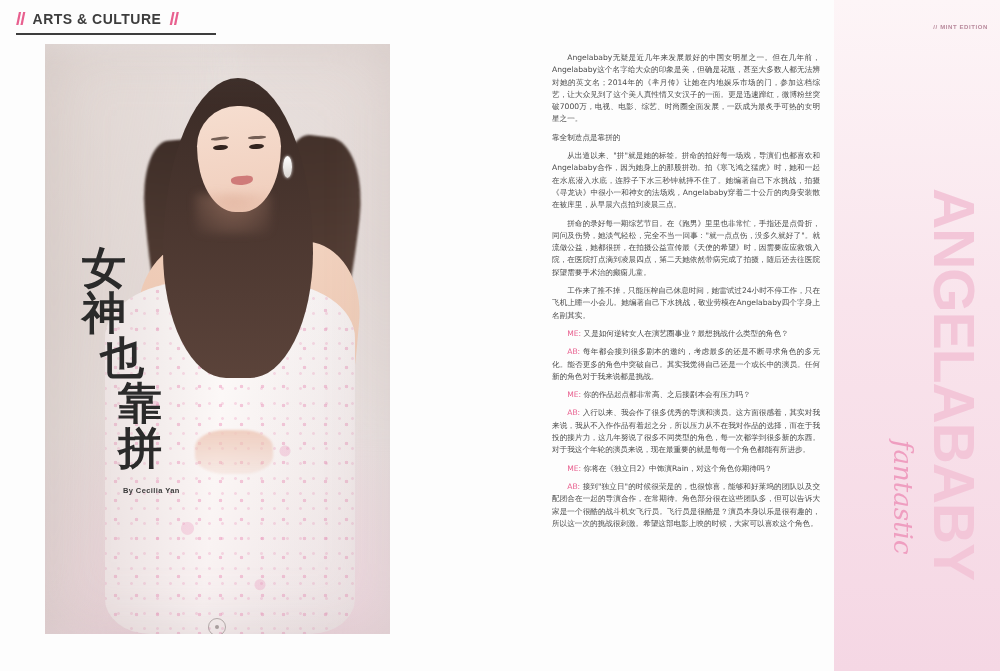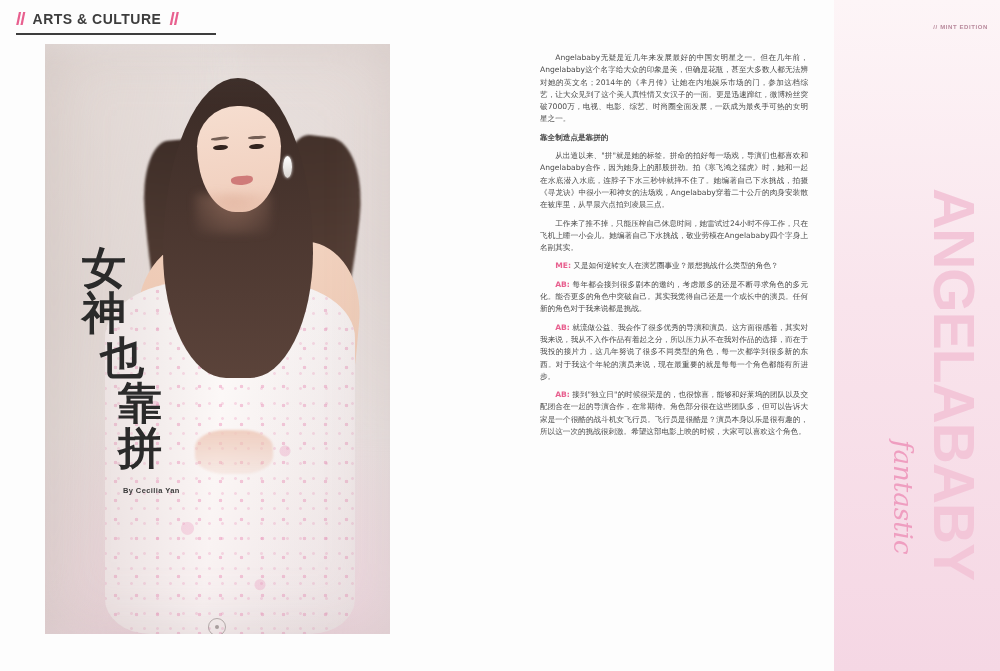--- a/index.html
+++ b/index.html
@@ -266,53 +266,53 @@
     top: 486px;
     font-size: 7.5px;
     font-weight: bold;
     color: #3a3a3a;
     letter-spacing: .4px;
   }
 
   
   .body-col {
     position: absolute;
-    left: 540px;
+    left: 552px;
     top: 52px;
     width: 268px;
   }
   .body-col p {
     margin: 0 0 6px 0;
     font-family: "DejaVu Sans", sans-serif;
     font-size: 7.6px;
     line-height: 1.62;
     color: #4a4a4a;
     text-align: justify;
     text-indent: 2em;
   }
   .body-col p.noindent { text-indent: 0; }
   .subhead {
     margin: 8px 0 5px 0;
     font-family: "DejaVu Sans", sans-serif;
     font-size: 7.8px;
-    font-weight: bold;
+    font-weight: normal;
     color: #e8608f;
     text-indent: 0;
   }
   .qa {
     margin: 0 0 5px 0;
     font-family: "DejaVu Sans", sans-serif;
     font-size: 7.6px;
     line-height: 1.6;
     color: #e8608f;
     text-align: justify;
     text-indent: 0;
   }
   .qa .tag {
-    font-weight: bold;
+    font-weight: normal;
     color: #e8608f;
   }
 
   
   .right-panel {
     position: absolute;
     right: 0;
     top: 0;
     width: 166px;
     height: 671px;
@@ -401,25 +401,28 @@
     <span class="ch indent2">拼</span>
   </div>
   <div class="byline">By Cecilia Yan</div>
 
   <div class="body-col">
     <p>Angelababy无疑是近几年来发展最好的中国女明星之一。但在几年前，Angelababy这个名字给大众的印象是美，但确是花瓶，甚至大多数人都无法辨对她的英文名；2014年的《芈月传》让她在内地娱乐市场的门，参加这档综艺，让大众见到了这个美人真性情又女汉子的一面。更是迅速蹿红，微博粉丝突破7000万，电视、电影、综艺、时尚圈全面发展，一跃成为最炙手可热的女明星之一。</p>
 
     <p class="subhead noindent">靠全制造点是靠拼的</p>
 
     <p>从出道以来、"拼"就是她的标签。拼命的拍好每一场戏，导演们也都喜欢和Angelababy合作，因为她身上的那股拼劲。拍《寒飞鸿之猛虎》时，她和一起在水底潜入水底，连脖子下水三秒钟就摔不住了。她编著自己下水挑战，拍摄《寻龙诀》中很小一和神女的法场戏，Angelababy穿着二十公斤的肉身安装散在被库里，从早晨六点拍到凌晨三点。</p>
+    <p>拼命的录好每一期综艺节目。在《跑男》里里也非常忙，手指还是点骨折，同问及伤势，她淡气轻松，完全不当一回事："就一点点伤，没多久就好了"。就流做公益，她都很拼，在拍摄公益宣传最《天使的希望》时，因需要应应救饿入院，在医院打点滴到凌晨四点，第二天她依然带病完成了拍摄，随后还去往医院探望需要手术治的癫痫儿童。</p>
     <p>工作来了推不掉，只能压榨自己休息时间，她雷试过24小时不停工作，只在飞机上睡一小会儿。她编著自己下水挑战，敬业劳模在Angelababy四个字身上名副其实。</p>
 
     <p class="qa"><span class="tag">ME:</span> <span>又是如何逆转女人在演艺圈事业？最想挑战什么类型的角色？</span></p>
     <p class="qa"><span class="tag">AB:</span> <span>每年都会接到很多剧本的邀约，考虑最多的还是不断寻求角色的多元化。能否更多的角色中突破自己。其实我觉得自己还是一个或长中的演员。任何新的角色对于我来说都是挑战。</span></p>
-    <p class="qa"><span class="tag">AB:</span> <span>就流做公益、我会作了很多优秀的导演和演员。这方面很感着，其实对我来说，我从不入作作品有着起之分，所以压力从不在我对作品的选择，而在于我投的接片力，这几年努说了很多不同类型的角色，每一次都学到很多新的东西。对于我这个年轮的演员来说，现在最重要的就是每每一个角色都能有所进步。</span></p>
+    <p class="qa"><span class="tag">ME:</span> <span>你的作品起点都非常高、之后接剧本会有压力吗？</span></p>
+    <p class="qa"><span class="tag">AB:</span> <span>入行以来、我会作了很多优秀的导演和演员。这方面很感着，其实对我来说，我从不入作作品有着起之分，所以压力从不在我对作品的选择，而在于我投的接片力，这几年努说了很多不同类型的角色，每一次都学到很多新的东西。对于我这个年轮的演员来说，现在最重要的就是每每一个角色都能有所进步。</span></p>
+    <p class="qa"><span class="tag">ME:</span> <span>你将在《独立日2》中饰演Rain，对这个角色你期待吗？</span></p>
     <p class="qa"><span class="tag">AB:</span> <span>接到"独立日"的时候很荣是的，也很惊喜，能够和好莱坞的团队以及交配团合在一起的导演合作，在常期待。角色部分很在这些团队多，但可以告诉大家是一个很酷的战斗机女飞行员。飞行员是很酷是？演员本身以乐是很有趣的，所以这一次的挑战很刺激。希望这部电影上映的时候，大家可以喜欢这个角色。</span></p>
 
   </div>
 
   <div class="right-panel">
     <div class="edition-tag">// MINT EDITION</div>
     <div class="vert-name">ANGELABABY</div>
     <div class="vert-fantastic">fantastic</div>
   </div>
 

